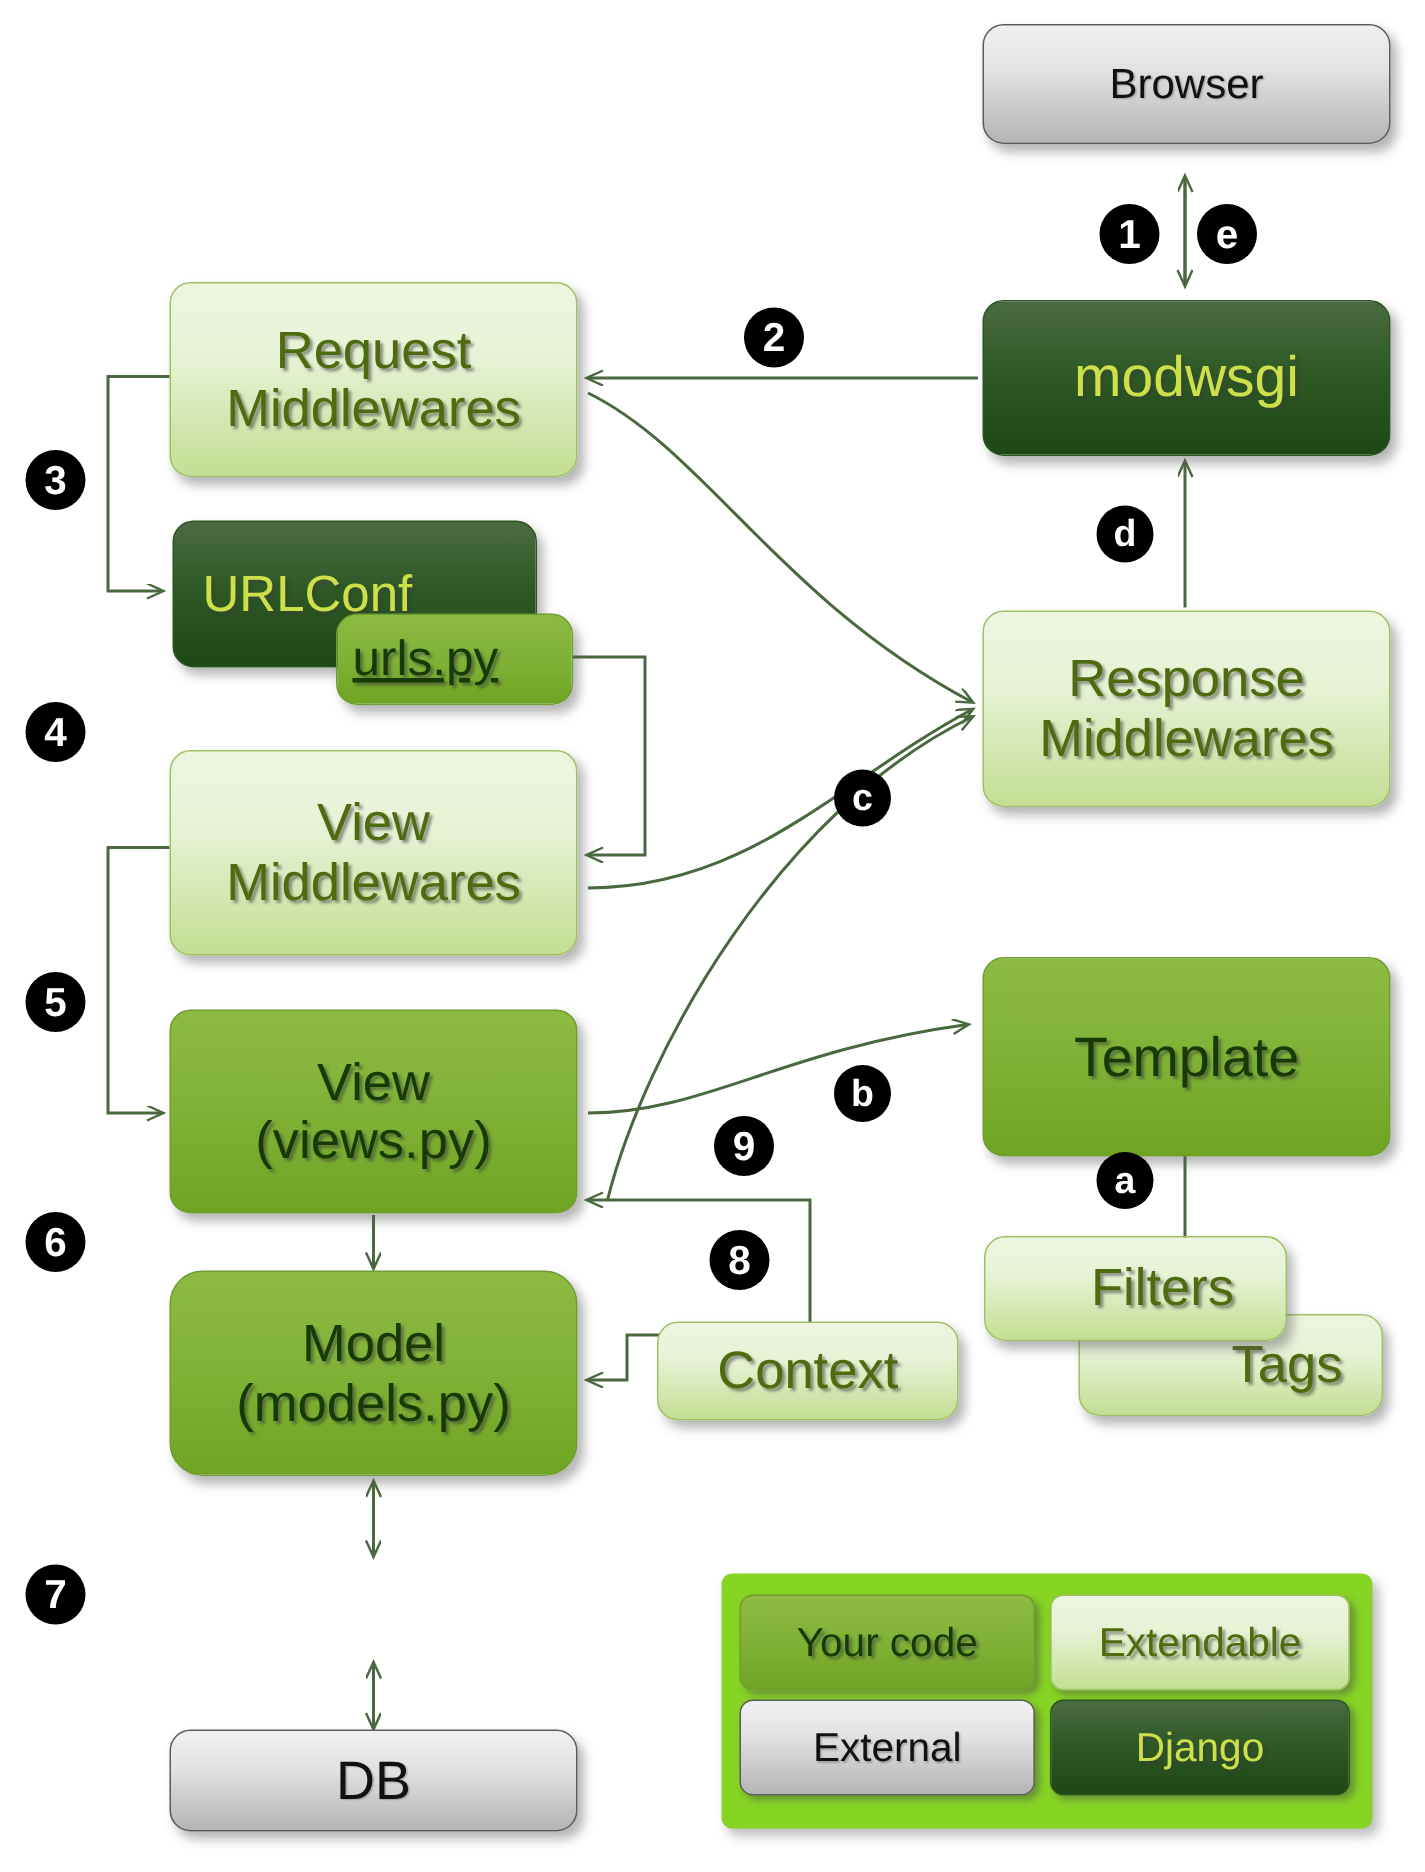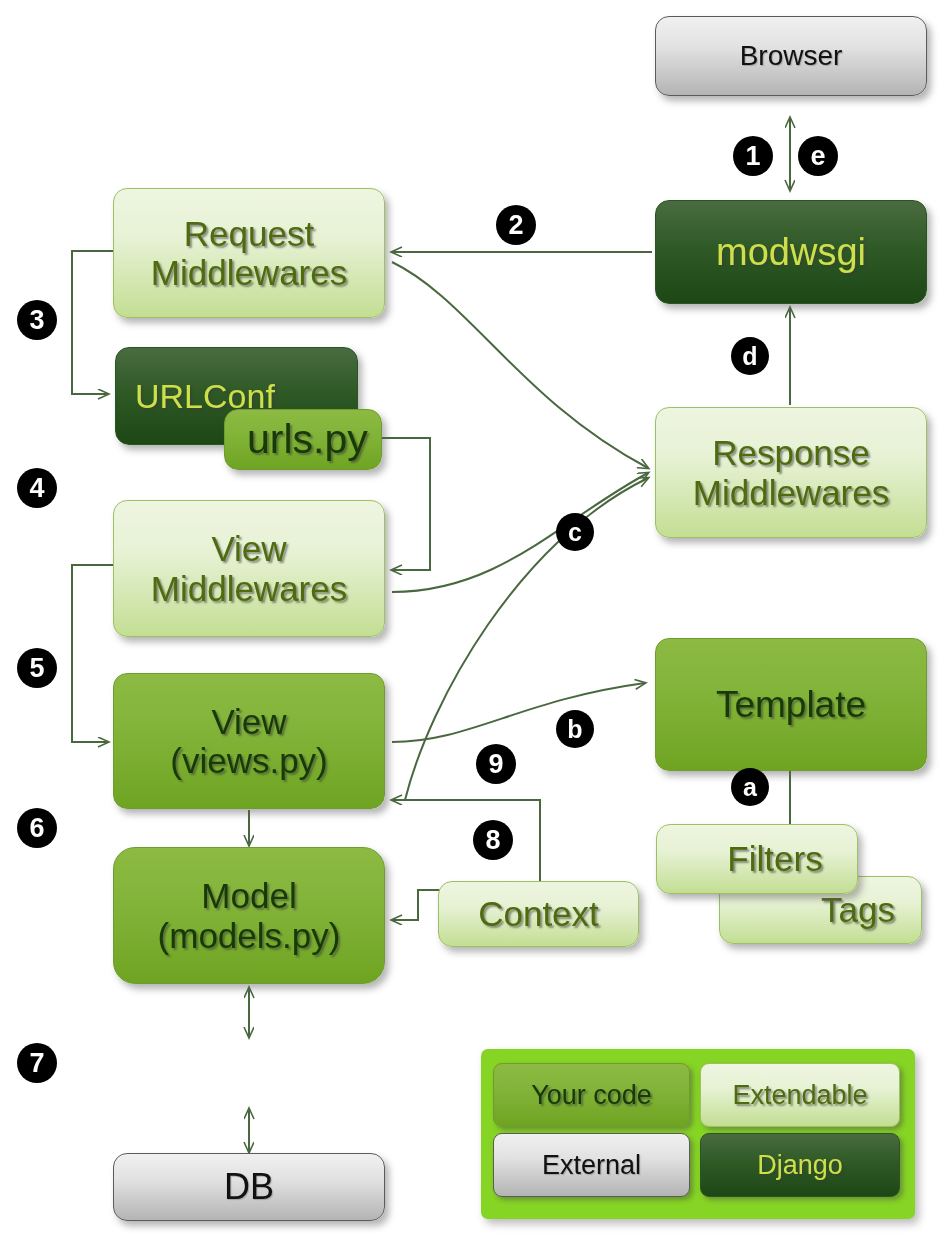--- a/index.html
+++ b/index.html
@@ -118,21 +118,21 @@
 
   <div class="box k-extendable" style="left:113px;top:188px;width:272px;height:130px;font-size:35px;flex-direction:column;">
     <span>Request</span>
     <span>Middlewares</span>
   </div>
 
   <div class="box k-django" style="left:115px;top:347px;width:243px;height:98px;font-size:34px;justify-content:flex-start;padding-left:19px;">
     <span>URLConf</span>
   </div>
 
-  <div class="box k-yourcode" style="left:224px;top:409px;width:158px;height:61px;font-size:41px;justify-content:flex-start;padding-left:22px;z-index:3;">
+  <div class="box k-yourcode" style="left:224px;top:409px;width:158px;height:61px;font-size:33px;justify-content:flex-start;padding-left:10px;z-index:3;text-decoration:underline;">
     <span>urls.py</span>
   </div>
 
   <div class="box k-extendable" style="left:113px;top:500px;width:272px;height:137px;font-size:35px;flex-direction:column;">
     <span>View</span>
     <span>Middlewares</span>
   </div>
 
   <div class="box k-yourcode" style="left:113px;top:673px;width:272px;height:136px;font-size:35px;flex-direction:column;">
     <span>View</span>

